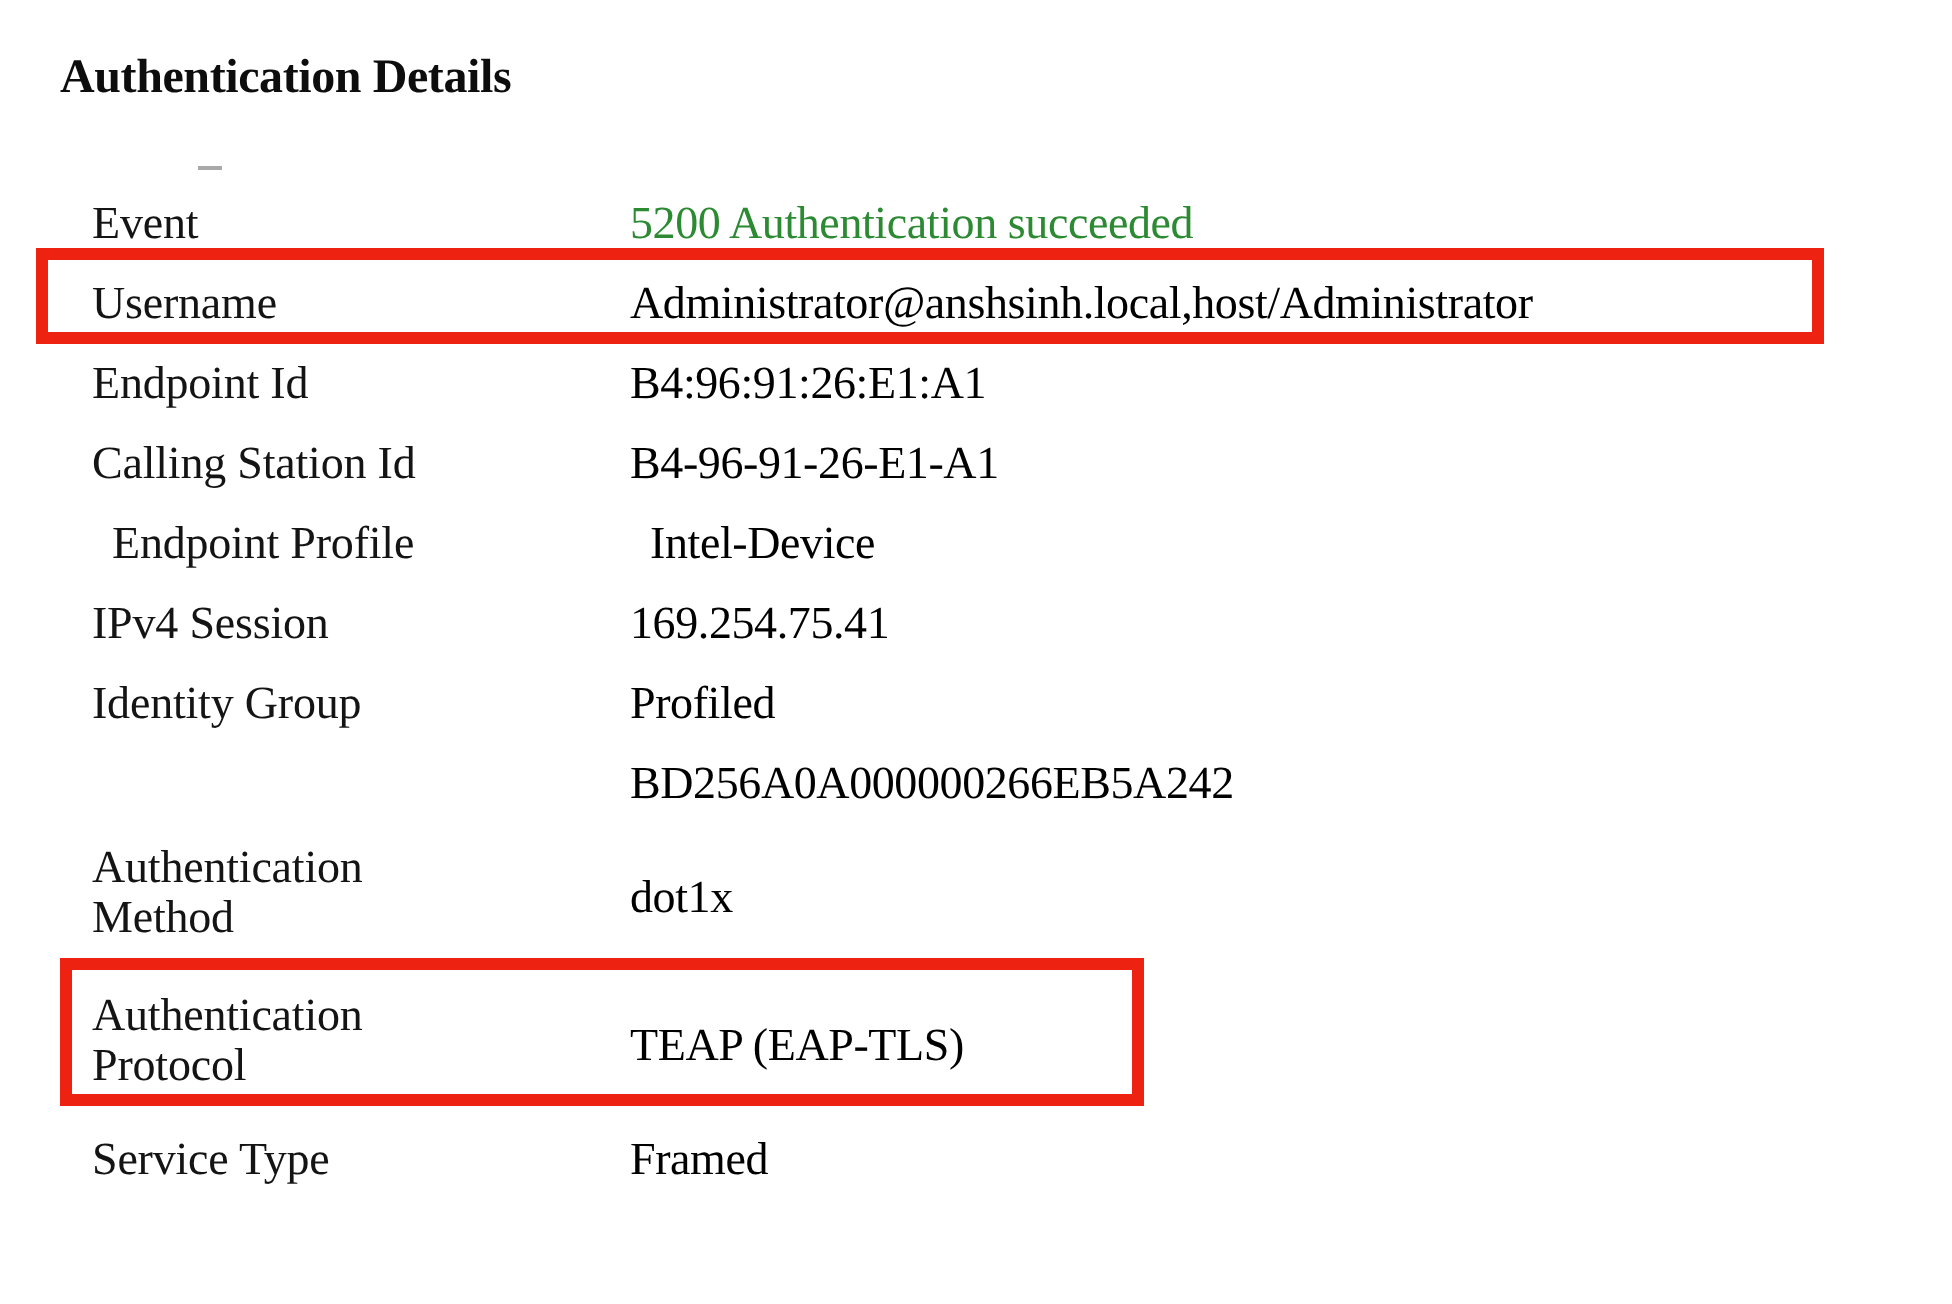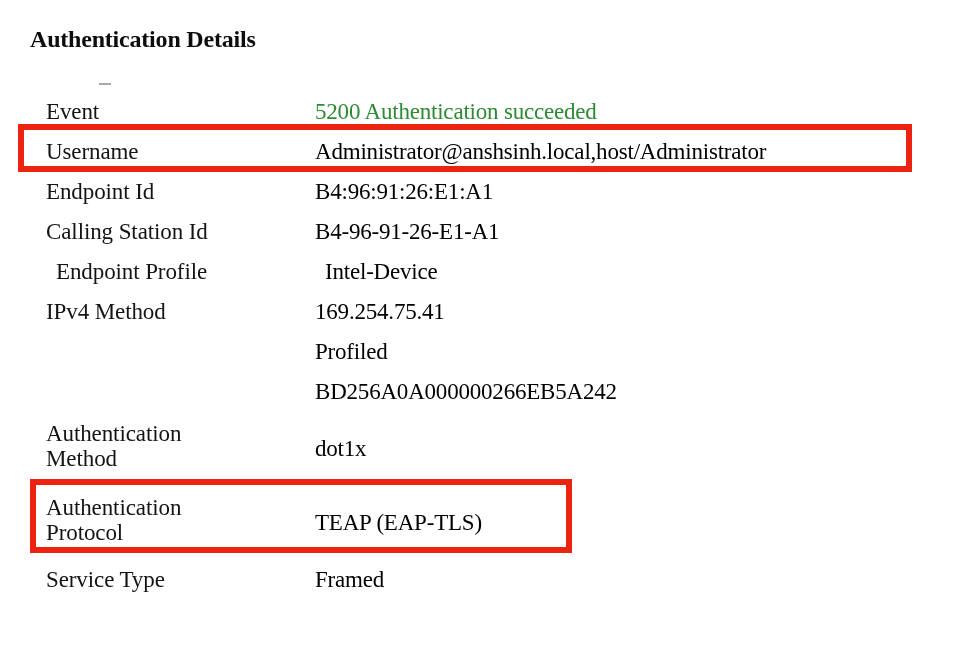--- a/index.html
+++ b/index.html
@@ -135,24 +135,25 @@
       </div>
       <div class="detail-row r-h40" style="height: 40px;">
         <div class="row-label" style="top: 6px;">Calling Station Id</div>
         <div class="row-value" style="top: 6px;">B4-96-91-26-E1-A1</div>
       </div>
       <div class="detail-row r-h40" style="height: 40px; margin-left: 10px;">
         <div class="row-label" style="top: 6px;">Endpoint Profile</div>
         <div class="row-value" style="top: 6px;">Intel-Device</div>
       </div>
       <div class="detail-row r-h40" style="height: 40px;">
-        <div class="row-label" style="top: 6px;">IPv4 Method</div>
+        <div class="row-label" style="top: 6px;">IPv4 Session</div>
         <div class="row-value" style="top: 6px;">169.254.75.41</div>
       </div>
       <div class="detail-row r-h40" style="height: 40px;">
+        <div class="row-label" style="top: 6px;">Identity Group</div>
         <div class="row-value" style="top: 6px;">Profiled</div>
       </div>
       <div class="detail-row r-h40" style="height: 40px;">
         <div class="row-value" style="top: 6px; text-align: right;">BD256A0A000000266EB5A242</div>
       </div>
       <div class="detail-row r-h72" style="height: 74px;">
         <div class="row-label two-line" style="top: 9px;">Authentication
 Method</div>
         <div class="row-value" style="top: 23px;">dot1x</div>
       </div>

